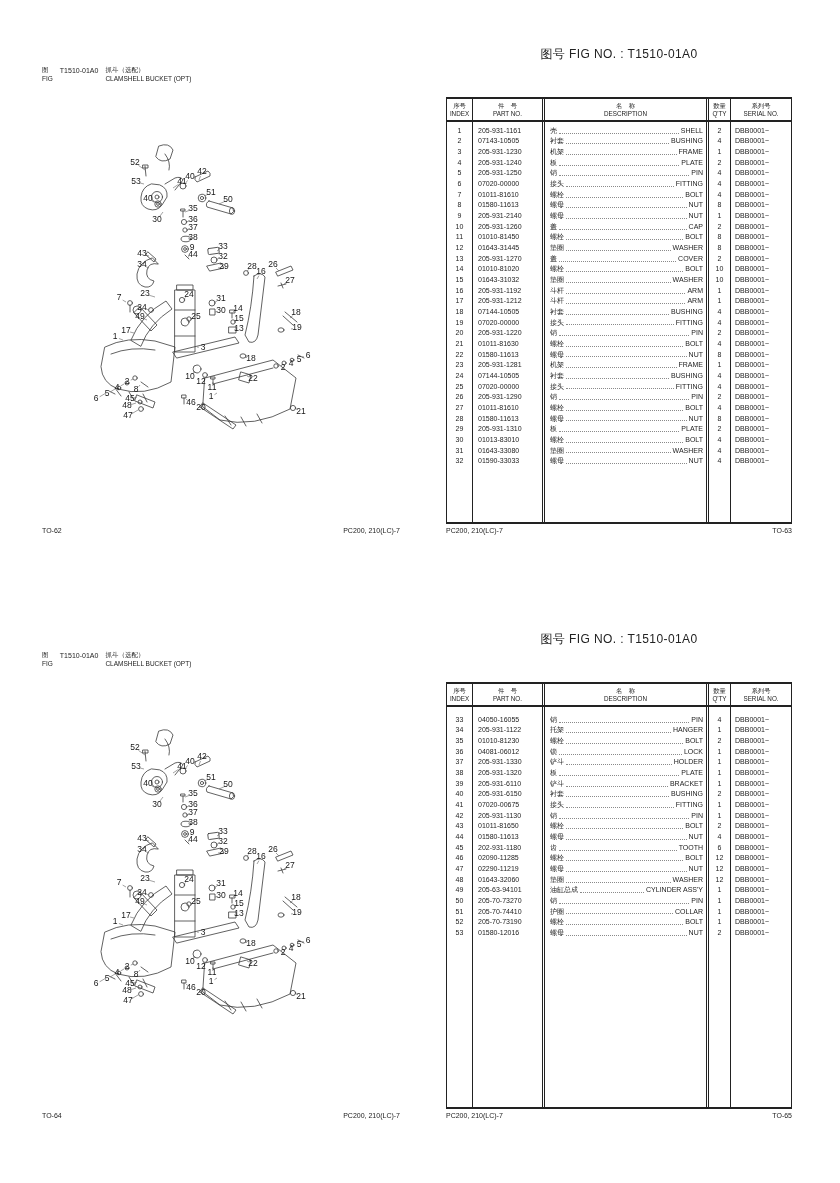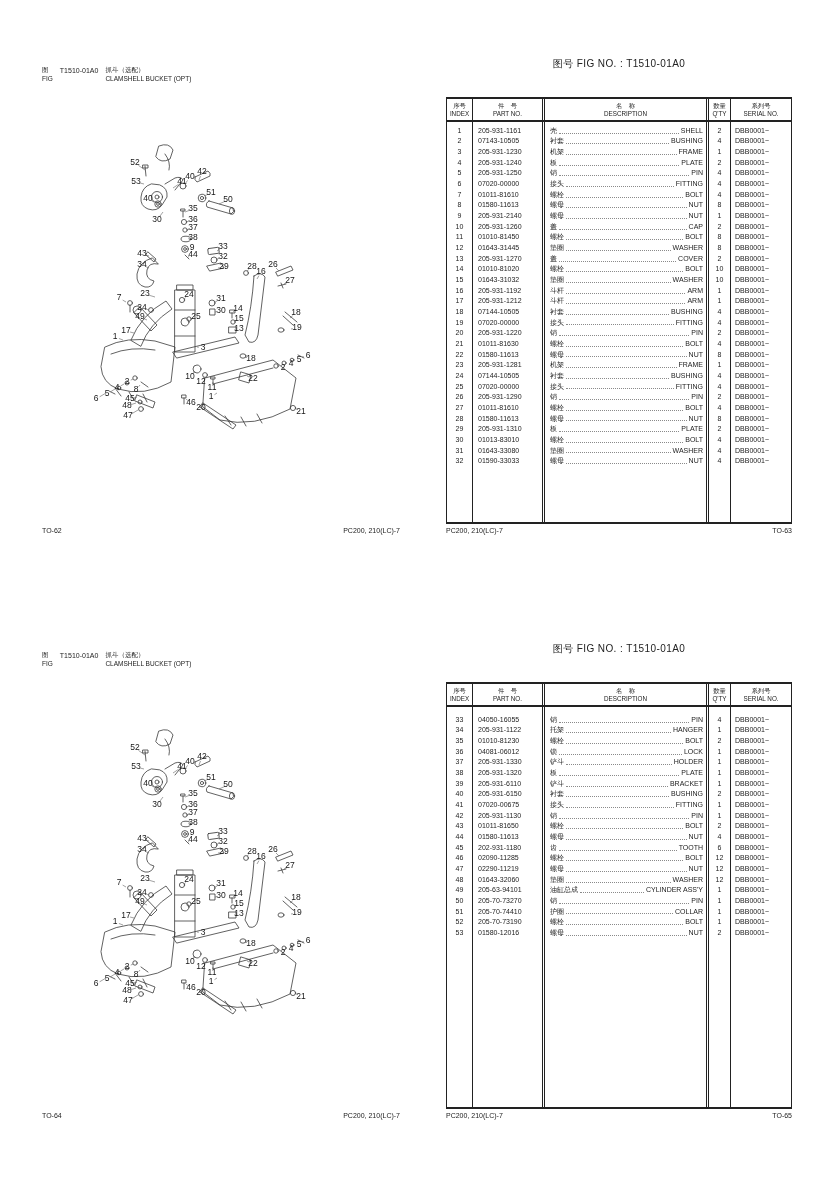--- a/index.html
+++ b/index.html
@@ -1,21 +1,21 @@
 <!DOCTYPE html>
 <html><head>
 <meta charset="utf-8">
 <style>
   html,body{margin:0;padding:0;background:#d9d9d9;}
   .page{position:relative;width:840px;height:1183px;margin:0 auto;background:#ffffff;
         font-family:"Liberation Sans",sans-serif;color:#1a1a1a;overflow:hidden;}
   .spread{position:absolute;left:0;width:840px;height:585px;}
   .abs{position:absolute;}
 
-  .fig-no-header{left:446px;top:57px;width:346px;text-align:center;font-size:10px;letter-spacing:.4px;color:#222;}
+  .fig-no-header{left:446px;top:46px;width:346px;text-align:center;font-size:12px;letter-spacing:.4px;color:#222;}
 
   .fig-label{left:42px;top:66px;display:flex;gap:7px;font-size:6.5px;line-height:8.5px;color:#222;}
   .fig-label .stack{display:flex;flex-direction:column;}
   .fig-label .figno{padding-top:1px;font-size:7px;}
 
   .diagram{left:85px;top:140px;width:240px;height:300px;}
   .diagram text{font:8.5px "Liberation Sans",sans-serif;fill:#161616;}
 
   .table-box{left:446px;top:97px;width:346px;height:427px;box-sizing:border-box;
              border:1px solid #222;border-top:2px solid #222;border-bottom:2px solid #222;background:#fff;}

